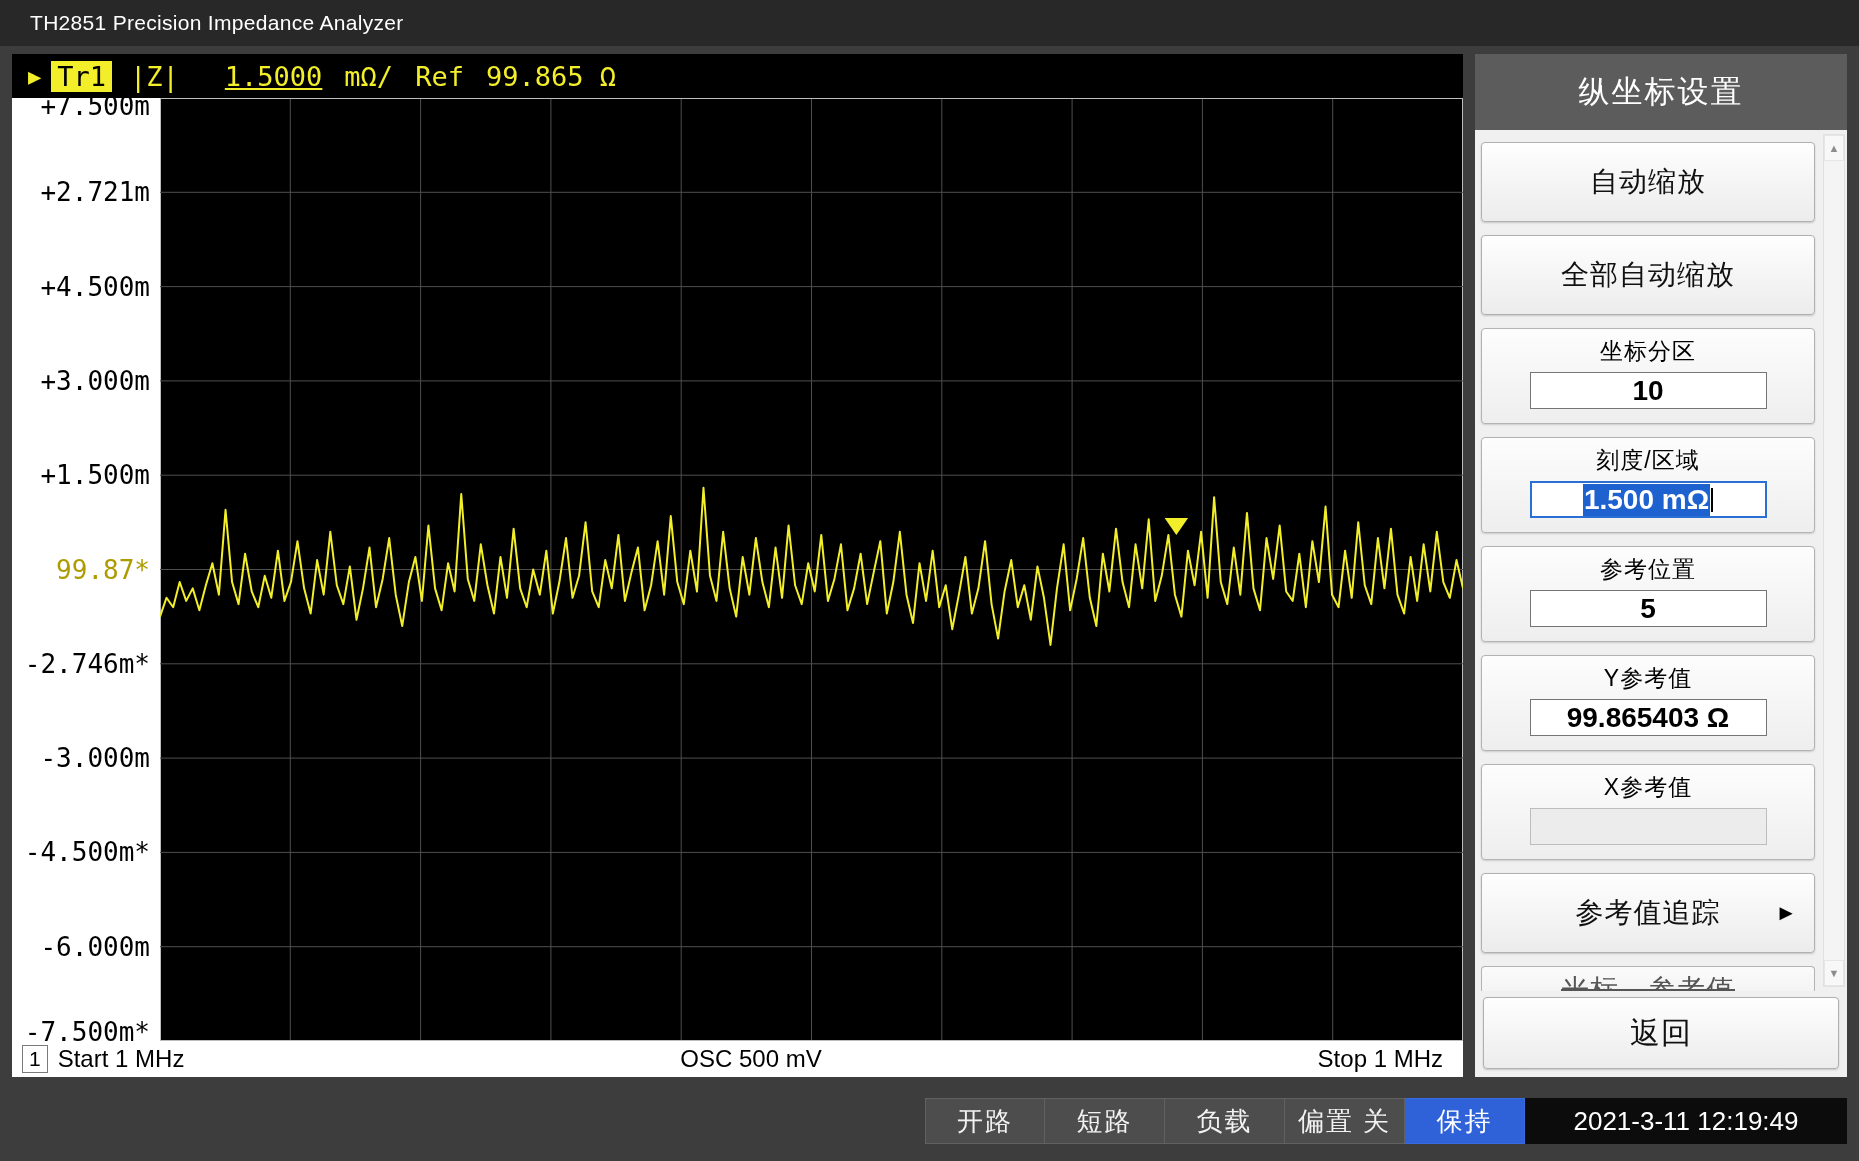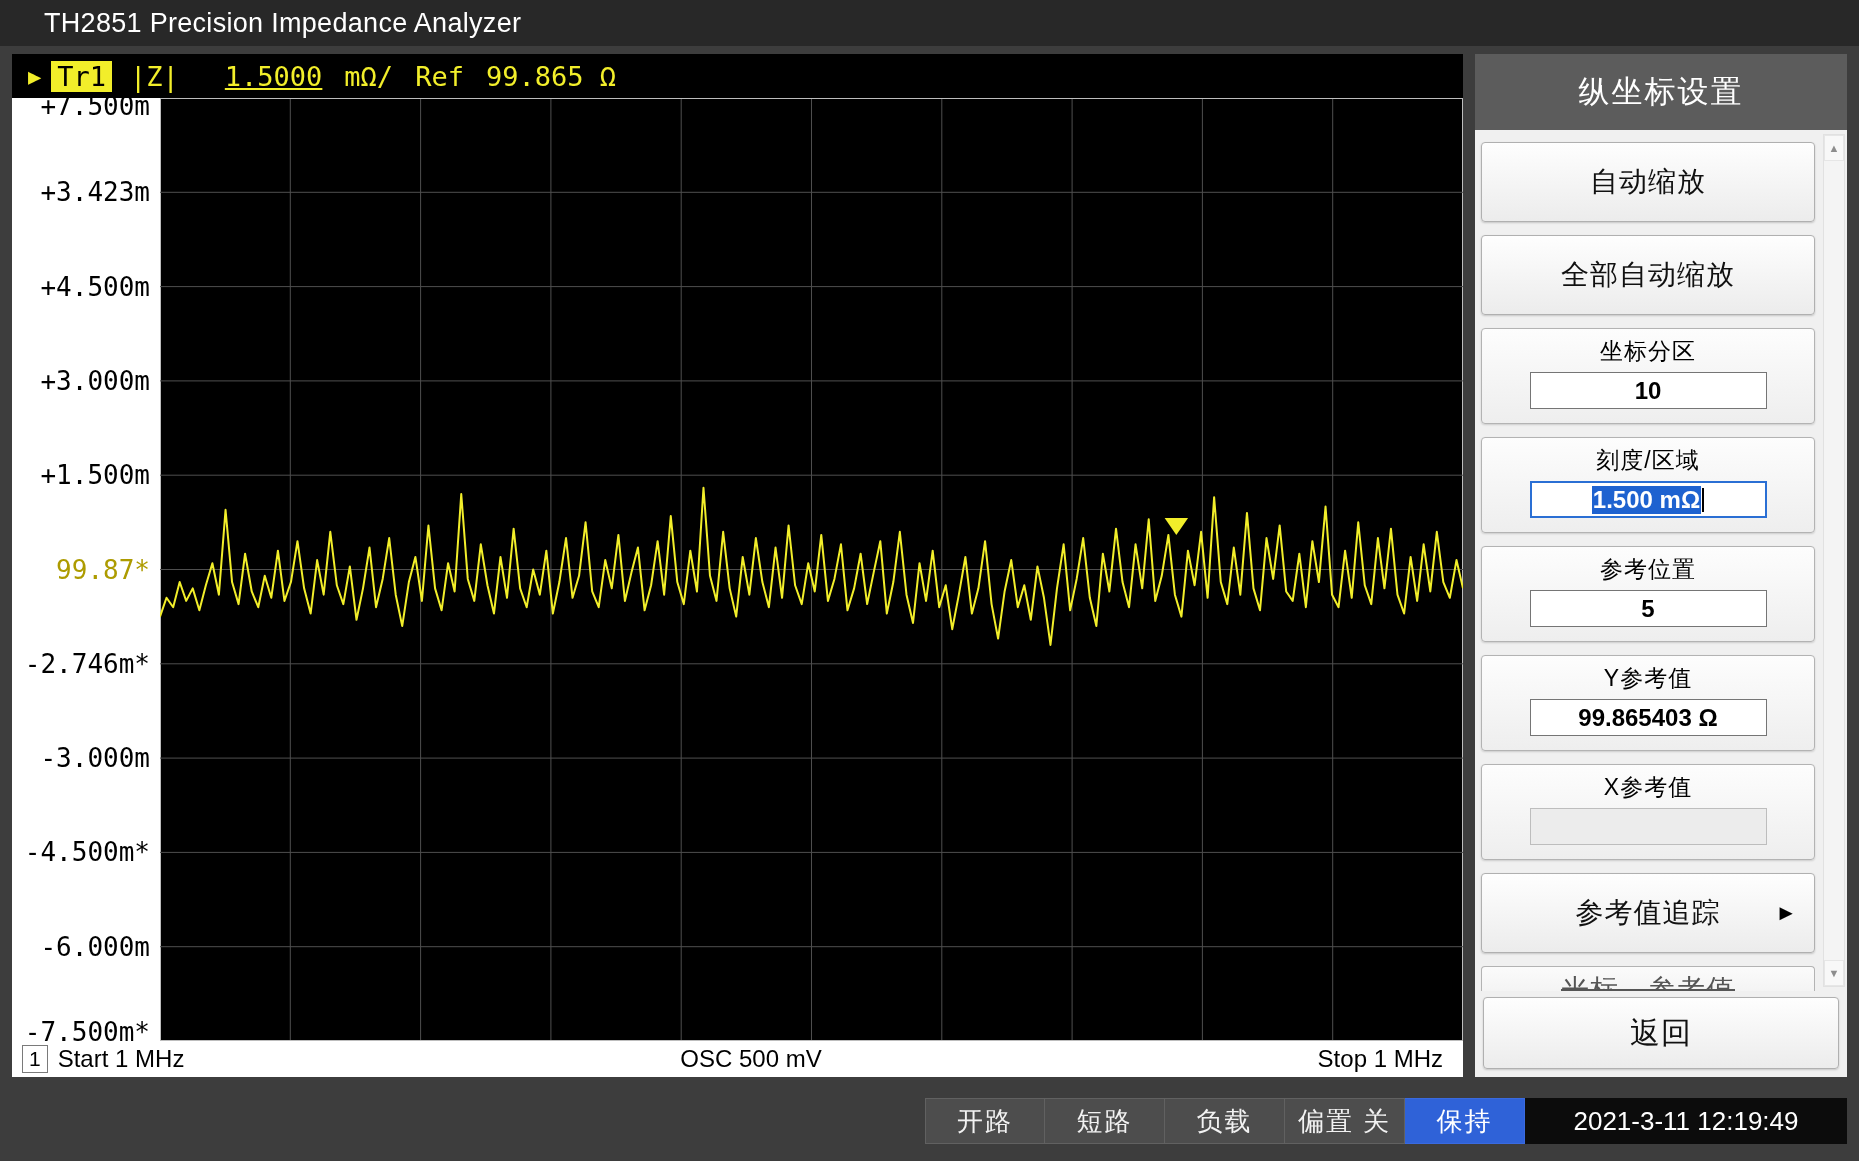--- a/index.html
+++ b/index.html
@@ -9,21 +9,21 @@
   html,body{margin:0;padding:0;}
   body{
     width:1859px;height:1161px;overflow:hidden;
     background:#3d3d3d;
     font-family:"Liberation Sans",sans-serif;
     display:flex;flex-direction:column;
   }
   
   .titlebar{
     height:46px;background:#282828;color:#fff;
-    font-size:27px;line-height:46px;padding-left:44px;
+    font-size:21px;line-height:46px;padding-left:30px;
     flex:0 0 auto;letter-spacing:0.3px;
   }
   
   .main{flex:1 1 auto;min-height:0;display:flex;gap:12px;padding:8px 12px 20px 12px;}
   
   .plot-panel{flex:1 1 auto;min-width:0;background:#fff;display:flex;flex-direction:column;}
   .trace-row{
     height:44px;background:#000;display:flex;align-items:center;
     font-family:"DejaVu Sans Mono",monospace;font-size:27px;color:var(--trace);
     padding-left:16px;flex:0 0 auto;
@@ -76,21 +76,21 @@
   .ctl-group{
     background:linear-gradient(#fdfdfd,#eeeeee);
     border:1px solid #b3b3b3;border-radius:4px;
     box-shadow:0 1px 2px rgba(0,0,0,0.15);
     height:96px;flex:0 0 auto;text-align:center;padding-top:7px;
   }
   .ctl-label{font-size:23px;color:#000;letter-spacing:1px;}
   .input-box{
     width:237px;height:37px;margin:5px auto 6px;background:#fff;
     border:1px solid #757575;display:flex;align-items:center;justify-content:center;
-    font-weight:bold;font-size:24px;color:#000;
+    font-weight:bold;font-size:28px;color:#000;
   }
   .input-box.focused{border:2px solid #2a6fd4;}
   .sel-text{background:var(--selection);color:#fff;padding:0 1px;}
   .caret{display:inline-block;width:2px;height:24px;background:#000;margin-left:1px;}
   .input-box.empty{background:#ececec;border:1px solid #bdbdbd;}
   .btn-arrowed{position:relative;}
   .side-arrow{position:absolute;right:16px;font-size:22px;color:#000;}
   .clipped-btn{
     height:48px;border:1px solid #b3b3b3;border-bottom:1px solid #9a9a9a;border-radius:4px 4px 0 0;
     background:linear-gradient(#fbfbfb,#ededed);
@@ -134,21 +134,21 @@
       <span class="trace-param">|Z|</span>
       <span class="trace-scale">1.5000</span>
       <span class="trace-unit">mΩ/</span>
       <span class="trace-unit">Ref</span>
       <span class="trace-ref">99.865 Ω</span>
     </div>
 
     <div class="plot-body">
       <div class="ygutter">
           <div class="ytick" style="top: 0%;">+7.500m</div>
-          <div class="ytick" style="top: 10%;">+3.423m</div>
+          <div class="ytick" style="top: 10%;">+2.721m</div>
           <div class="ytick" style="top: 20%;">+4.500m</div>
           <div class="ytick" style="top: 30%;">+3.000m</div>
           <div class="ytick" style="top: 40%;">+1.500m</div>
           <div class="ytick ref" style="top: 50%;">99.87*</div>
           <div class="ytick" style="top: 60%;">-2.746m*</div>
           <div class="ytick" style="top: 70%;">-3.000m</div>
           <div class="ytick" style="top: 80%;">-4.500m*</div>
           <div class="ytick" style="top: 90%;">-6.000m</div>
           <div class="ytick" style="top: 100%;">-7.500m*</div>
         </div>

